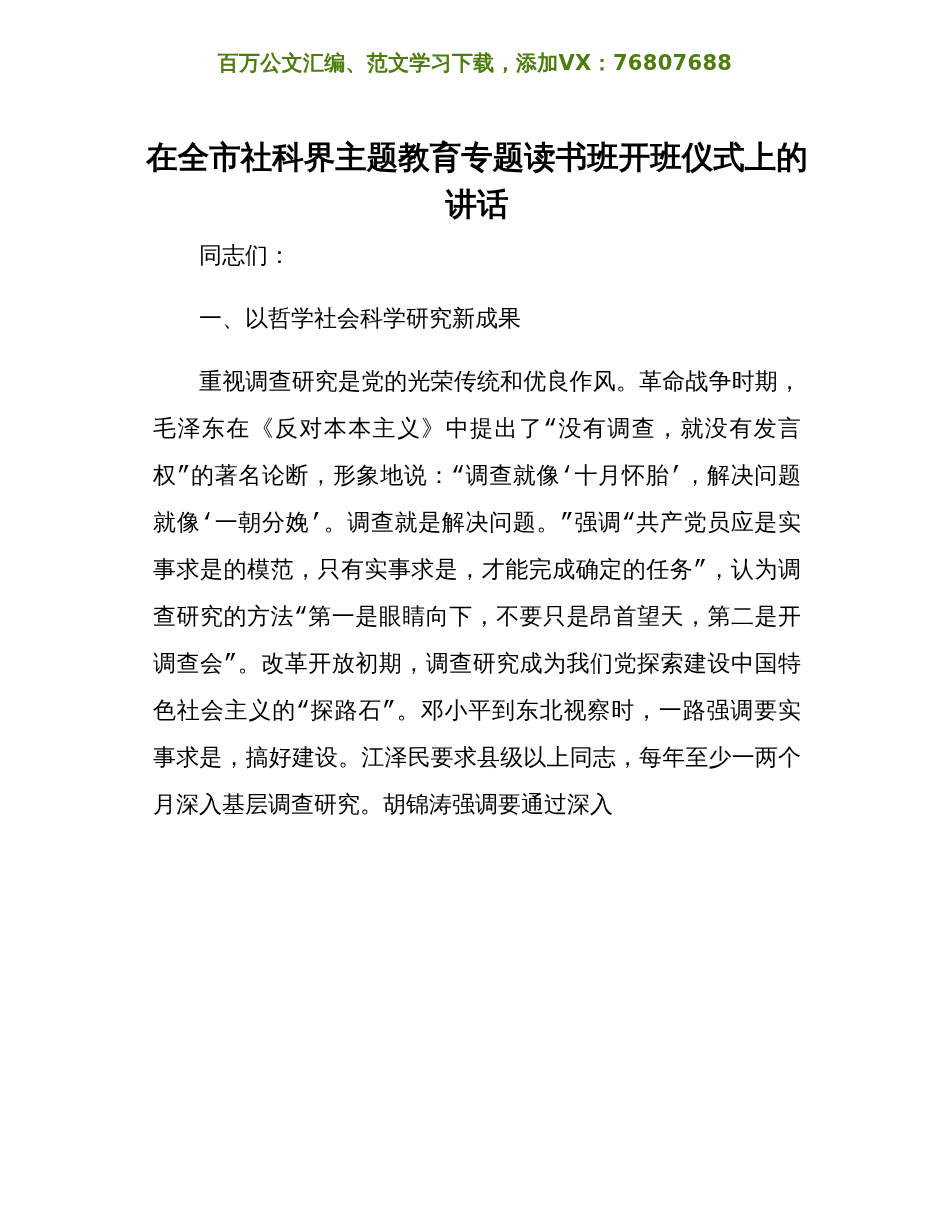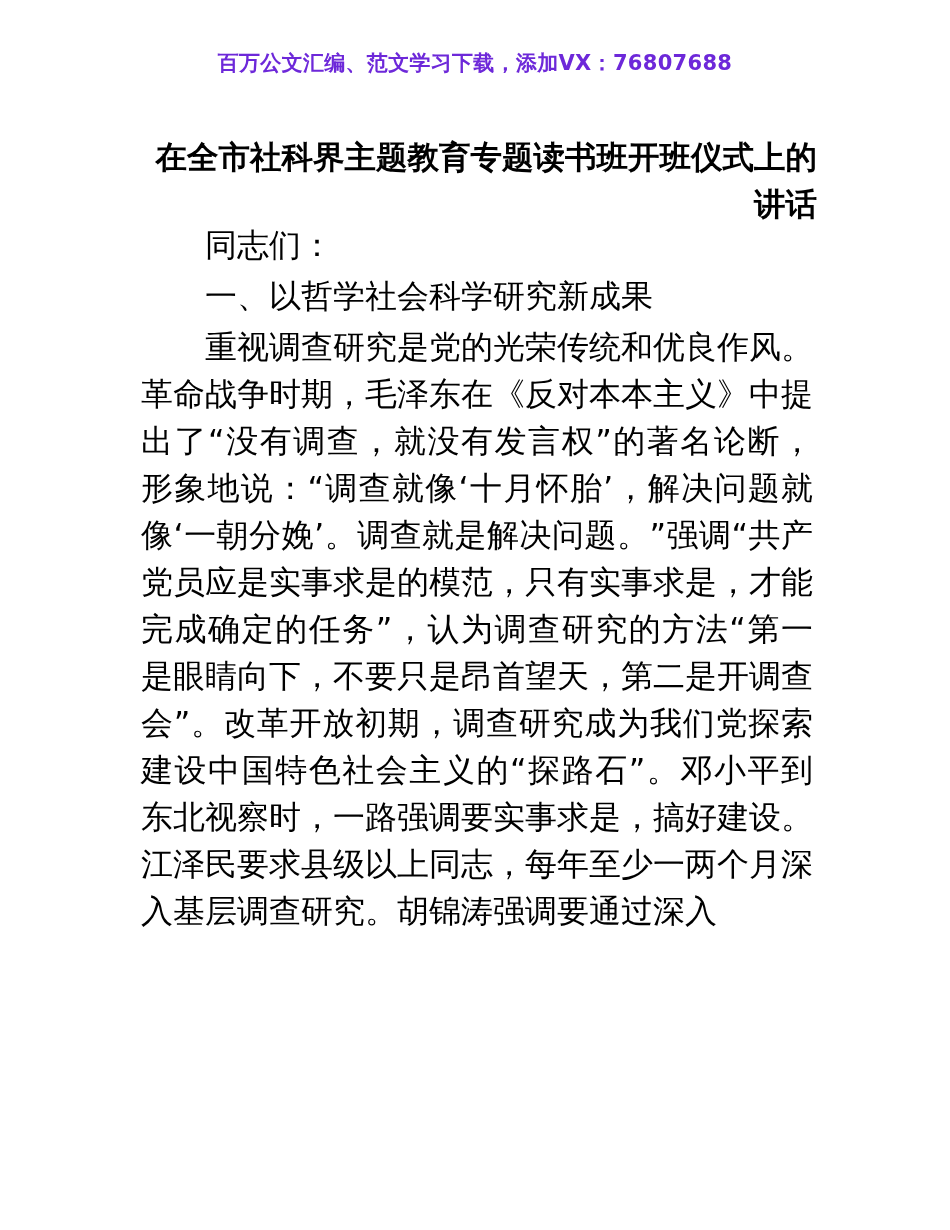--- a/index.html
+++ b/index.html
@@ -28,54 +28,55 @@
   
   .promo-banner {
     position: absolute;
     top: 48px;
     left: 0;
     width: 950px;
     text-align: center;
     font-size: 21px;
     line-height: 30px;
     font-weight: 700;
-    color: #6d28d9;
+    color: #4d7c0f;
     letter-spacing: 0.3px;
     white-space: nowrap;
   }
 
   
   .doc-title {
     position: absolute;
     top: 113px;
     left: 137px;
     width: 680px;
-    text-align: right;
+    text-align: center;
     font-size: 31.5px;
     line-height: 47px;
     font-weight: 700;
     letter-spacing: 0px;
   }
 
   
   .body-block {
     position: absolute;
     top: 218px;
     left: 137px;
     width: 680px;
   }
 
   .para {
-    font-size: 32px;
+    font-size: 23px;
     line-height: 47px;
     text-align: justify;
     text-justify: inter-ideograph;
-    margin: 4px;
+    margin: 16px;
     letter-spacing: 0px;
     text-indent: 2em;
+    font-family: Liberation Mono, monospace;
   }
 
   .para.salutation {
     text-indent: 2em;
   }
 
   .para.heading {
     text-indent: 2em;
   }
 </style>

